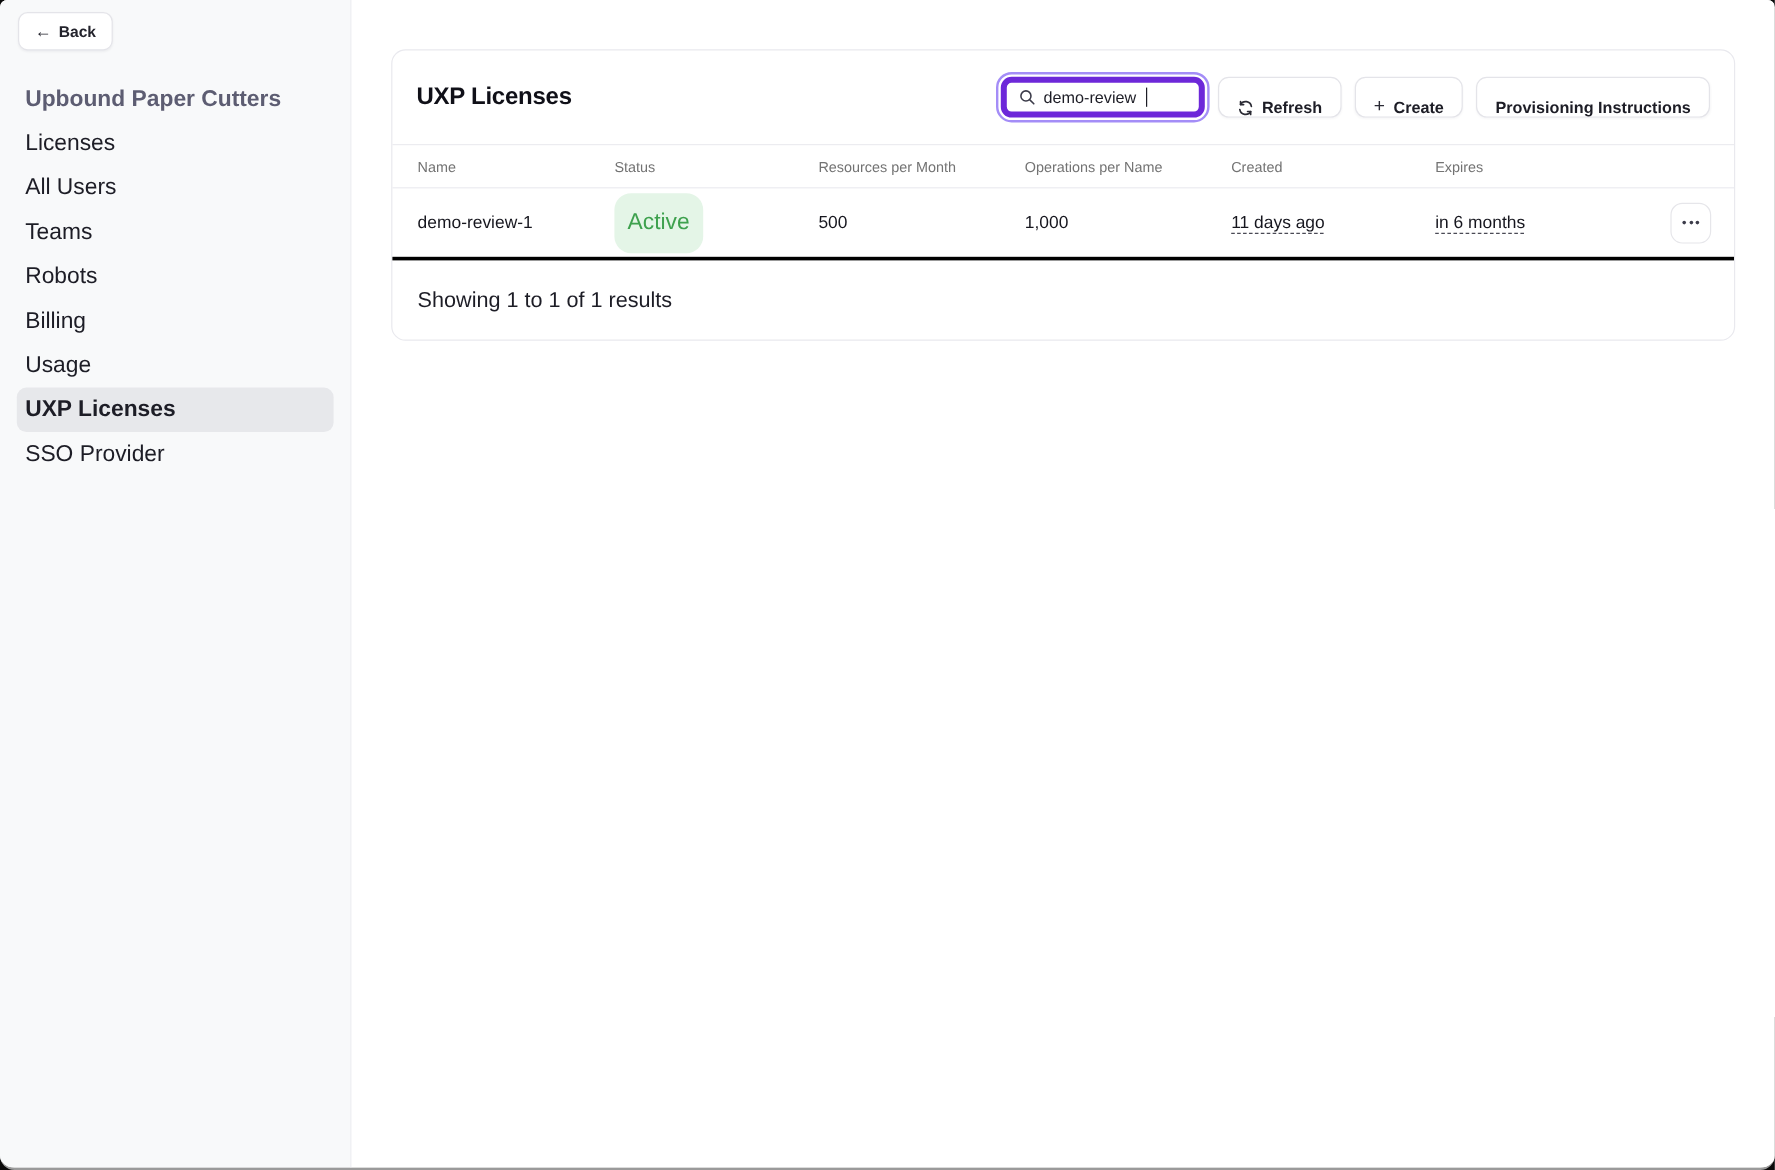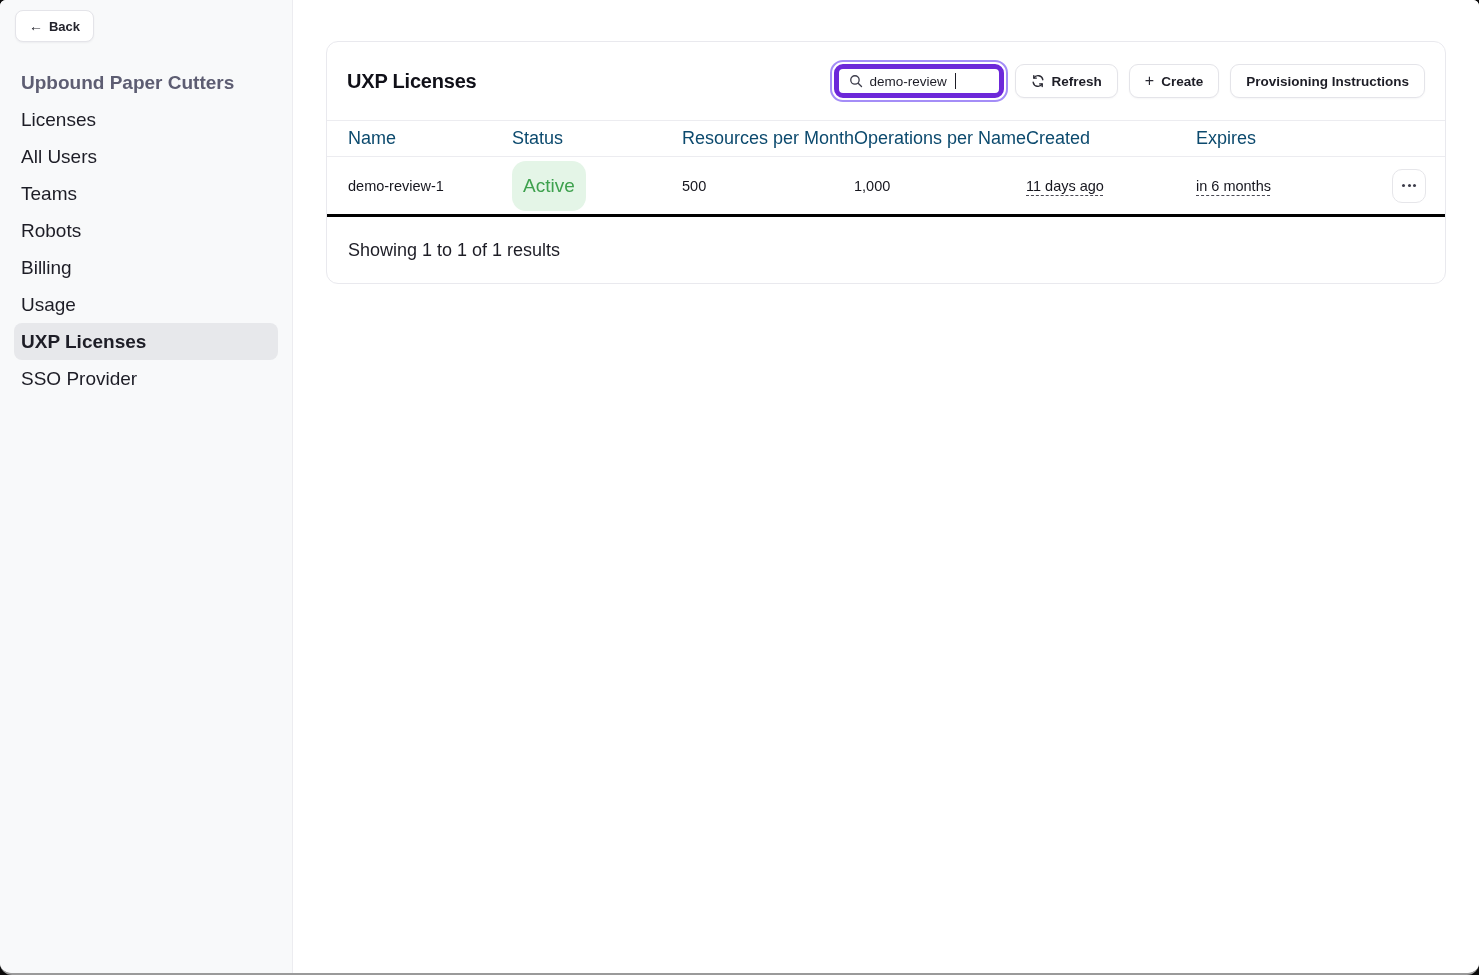--- a/index.html
+++ b/index.html
@@ -102,21 +102,21 @@
   }
   @keyframes blink { 50% { opacity: 0; } }
 
   
   .btn {
     height: 34px;
     background: #fff;
     border: 1px solid #e4e4e9;
     border-radius: 9px;
     box-shadow: 0 1px 2px rgba(20,20,40,0.04);
-    display: flex; align-items: center; justify-content: center; gap: 7px;
+    display: flex; align-items: flex-end; justify-content: center; gap: 7px;
     padding: 0 15px;
     font-size: 13.5px; font-weight: 700; color: #1d1d26;
     cursor: pointer;
     white-space: nowrap;
   }
   .btn .plus { font-size: 16px; font-weight: 400; line-height: 1; color: #2a2a34; }
   .btn svg { display: block; }
 
   
   .table-head, .table-row {
@@ -124,21 +124,21 @@
     grid-template-columns: 164px 170px 172px 172px 170px 1fr 34px;
     align-items: center;
     padding: 0 20px;
   }
   .table-head {
     height: 37px;
     border-top: 1px solid #ececf0;
     border-bottom: 1px solid #ececf0;
   }
   .th {
-    font-size: 18px; color: #0c4a6e; font-weight: 400;
+    font-size: 12px; color: #737373; font-weight: 400;
     padding-left: 1px; white-space: nowrap;
   }
   .table-row { height: 57px; }
   .td { font-size: 14.5px; color: #16161e; padding-left: 1px; white-space: nowrap; }
   .td.name { font-weight: 500; }
   .badge {
     display: inline-block;
     background: #e4f5e7;
     color: #3ea14e;
     font-size: 19px; font-weight: 400;

